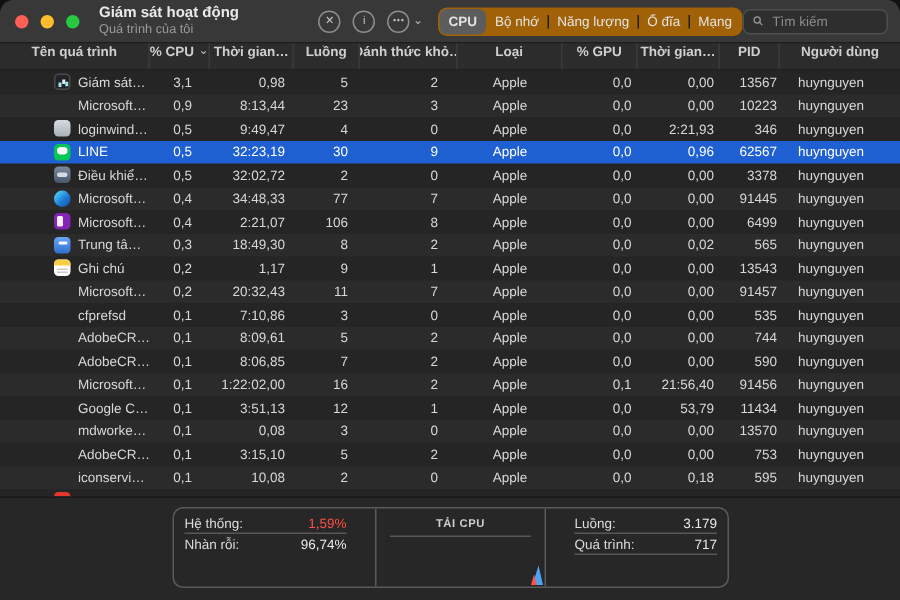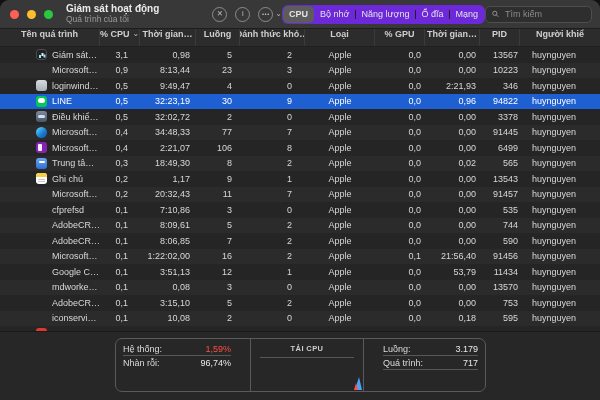--- a/index.html
+++ b/index.html
@@ -20,21 +20,21 @@
   .light{width:9px;height:9px;border-radius:50%;}
   .title-block{margin-left:13px;line-height:1.15;white-space:nowrap;}
   .title{font-size:10px;font-weight:bold;color:#eaeaea;}
   .subtitle{font-size:8.5px;color:#9b9b9b;}
   .tb-icons{display:flex;gap:8px;margin-left:53px;align-items:center;}
   .circle-btn{width:15px;height:15px;border-radius:50%;border:1px solid #8d8d8d;color:#c0c0c0;
     display:flex;align-items:center;justify-content:center;font-size:7.5px;line-height:1;}
   .more-wrap{display:flex;align-items:center;gap:2px;}
   .chev-small{font-size:8px;color:#b5b5b5;line-height:1;}
   .dots{font-size:6px;letter-spacing:.5px;}
-  .segmented{display:flex;background:#6d28d9;border-radius:6px;padding:1px;height:19px;align-items:stretch;}
+  .segmented{display:flex;margin-left:10px;background:#a16207;border-radius:6px;padding:1px;height:19px;align-items:stretch;}
   .segment{font-size:9px;color:#e3e3e3;padding:0 6px;display:flex;align-items:center;border-radius:5px;position:relative;white-space:nowrap;}
   .segment.active{background:#5c5c5c;font-weight:bold;}
   .segment:not(.active) + .segment:not(.active)::before{content:'';position:absolute;left:0;top:4px;bottom:4px;width:1px;background:#202020;}
   .search{margin-left:auto;margin-right:8px;width:122px;height:17px;background:#2e2e2e;border:1px solid #4e4e4e;
     border-radius:5px;display:flex;align-items:center;padding:0 6px;gap:4px;}
   .search input{background:transparent;border:none;outline:none;color:#ddd;font-size:9px;width:100%;
     font-family:"Liberation Sans", sans-serif;}
   .search input::placeholder{color:#8b8b8b;}
   
   .header-row{flex:0 0 18px;height:18px;background:#2c2c2c;border-bottom:1px solid #1f1f1f;display:flex;}
@@ -164,21 +164,21 @@
       <div class="hcell" style="width: 50px;">
         <span>% GPU</span>
       </div>
       <div class="hcell" style="width: 55px;">
         <span>Thời gian…</span>
       </div>
       <div class="hcell" style="width: 40px;">
         <span>PID</span>
       </div>
       <div class="hcell" style="width: 80px;">
-        <span>Người khiể</span>
+        <span>Người dùng</span>
       </div>
     </div>
 
   <div class="table">
       <div class="row">
         <div class="cell c-name" style="width: 100px;">
           <span class="app-icon icon-activity-monitor"></span>
           <span>Giám sát…</span>
         </div>
         <div class="cell c-num pr12" style="width: 40px;">3,1</div>
@@ -226,21 +226,21 @@
           <span class="app-icon icon-line"></span>
           <span>LINE</span>
         </div>
         <div class="cell c-num pr12" style="width: 40px;">0,5</div>
         <div class="cell c-num pr6" style="width: 56px;">32:23,19</div>
         <div class="cell c-num pr8" style="width: 44px;">30</div>
         <div class="cell c-num pr13" style="width: 65px;">9</div>
         <div class="cell c-center" style="width: 70px;">Apple</div>
         <div class="cell c-num pr4" style="width: 50px;">0,0</div>
         <div class="cell c-num pr4" style="width: 55px;">0,96</div>
-        <div class="cell c-num pr2" style="width: 40px;">94822</div>
+        <div class="cell c-num pr2" style="width: 40px;">62567</div>
         <div class="cell c-left pl12" style="width: 80px;">huynguyen</div>
       </div>
       <div class="row">
         <div class="cell c-name" style="width: 100px;">
           <span class="app-icon icon-controller"></span>
           <span>Điều khiể…</span>
         </div>
         <div class="cell c-num pr12" style="width: 40px;">0,5</div>
         <div class="cell c-num pr6" style="width: 56px;">32:02,72</div>
         <div class="cell c-num pr8" style="width: 44px;">2</div>

